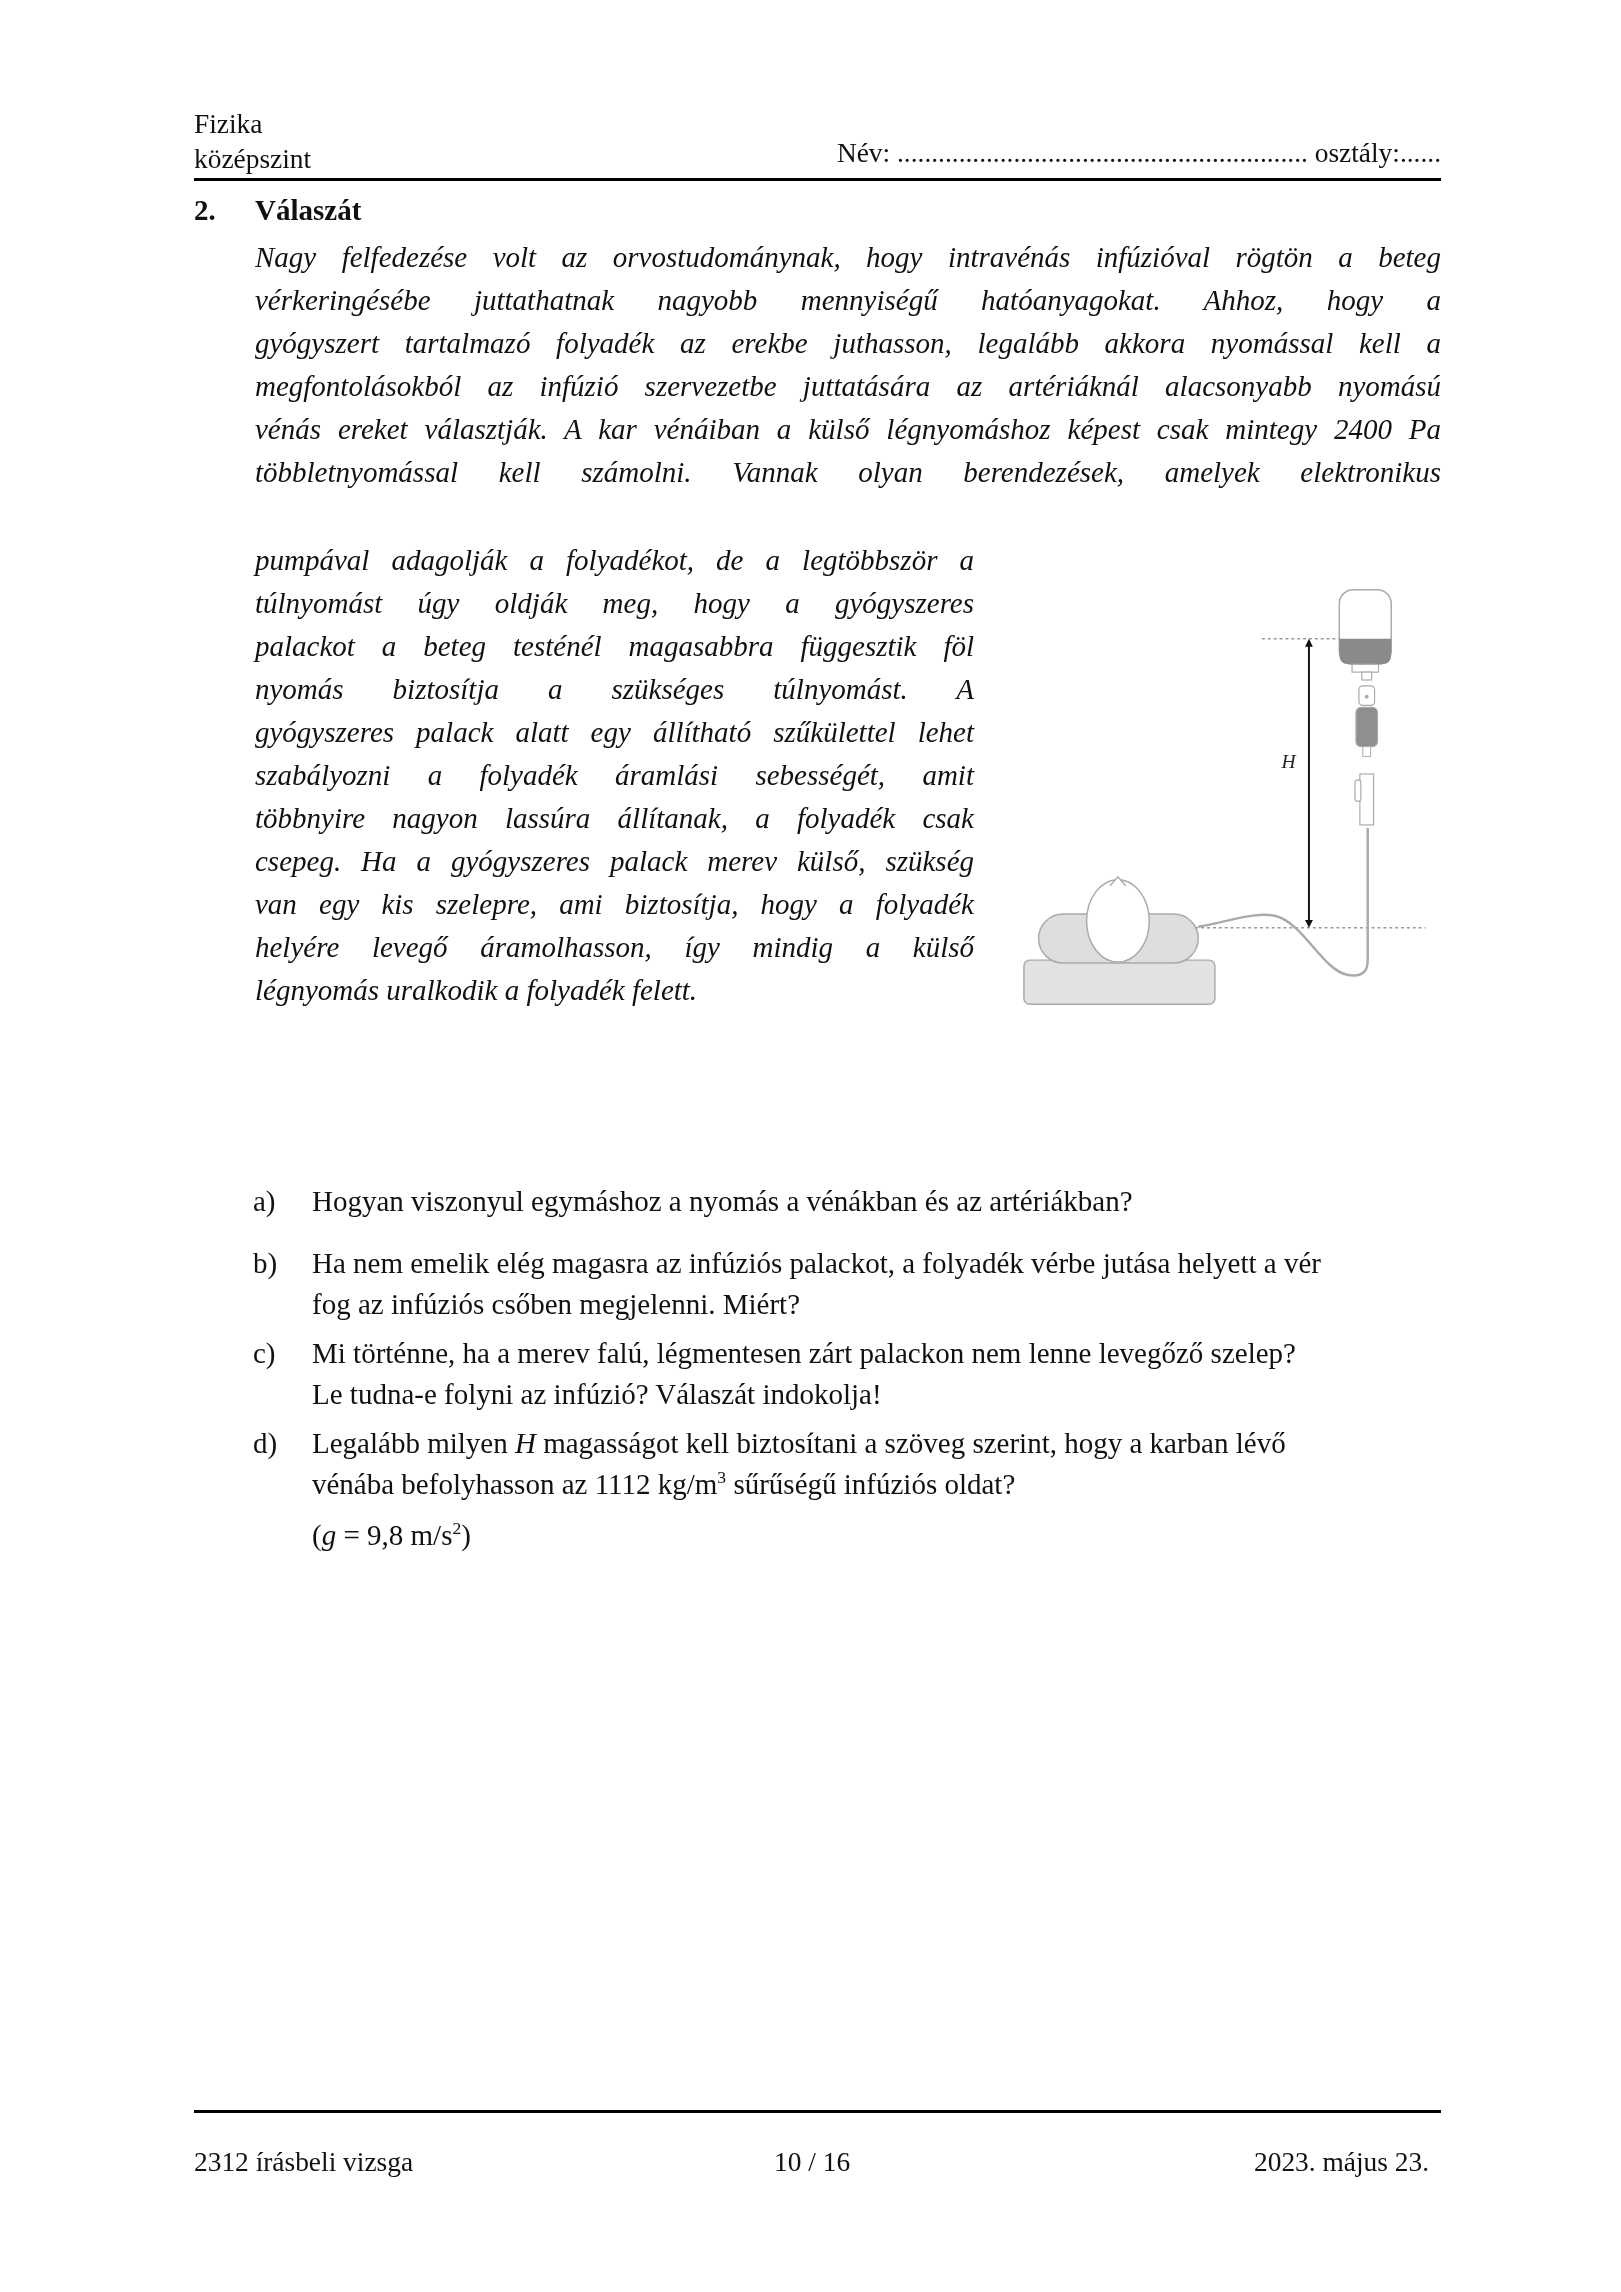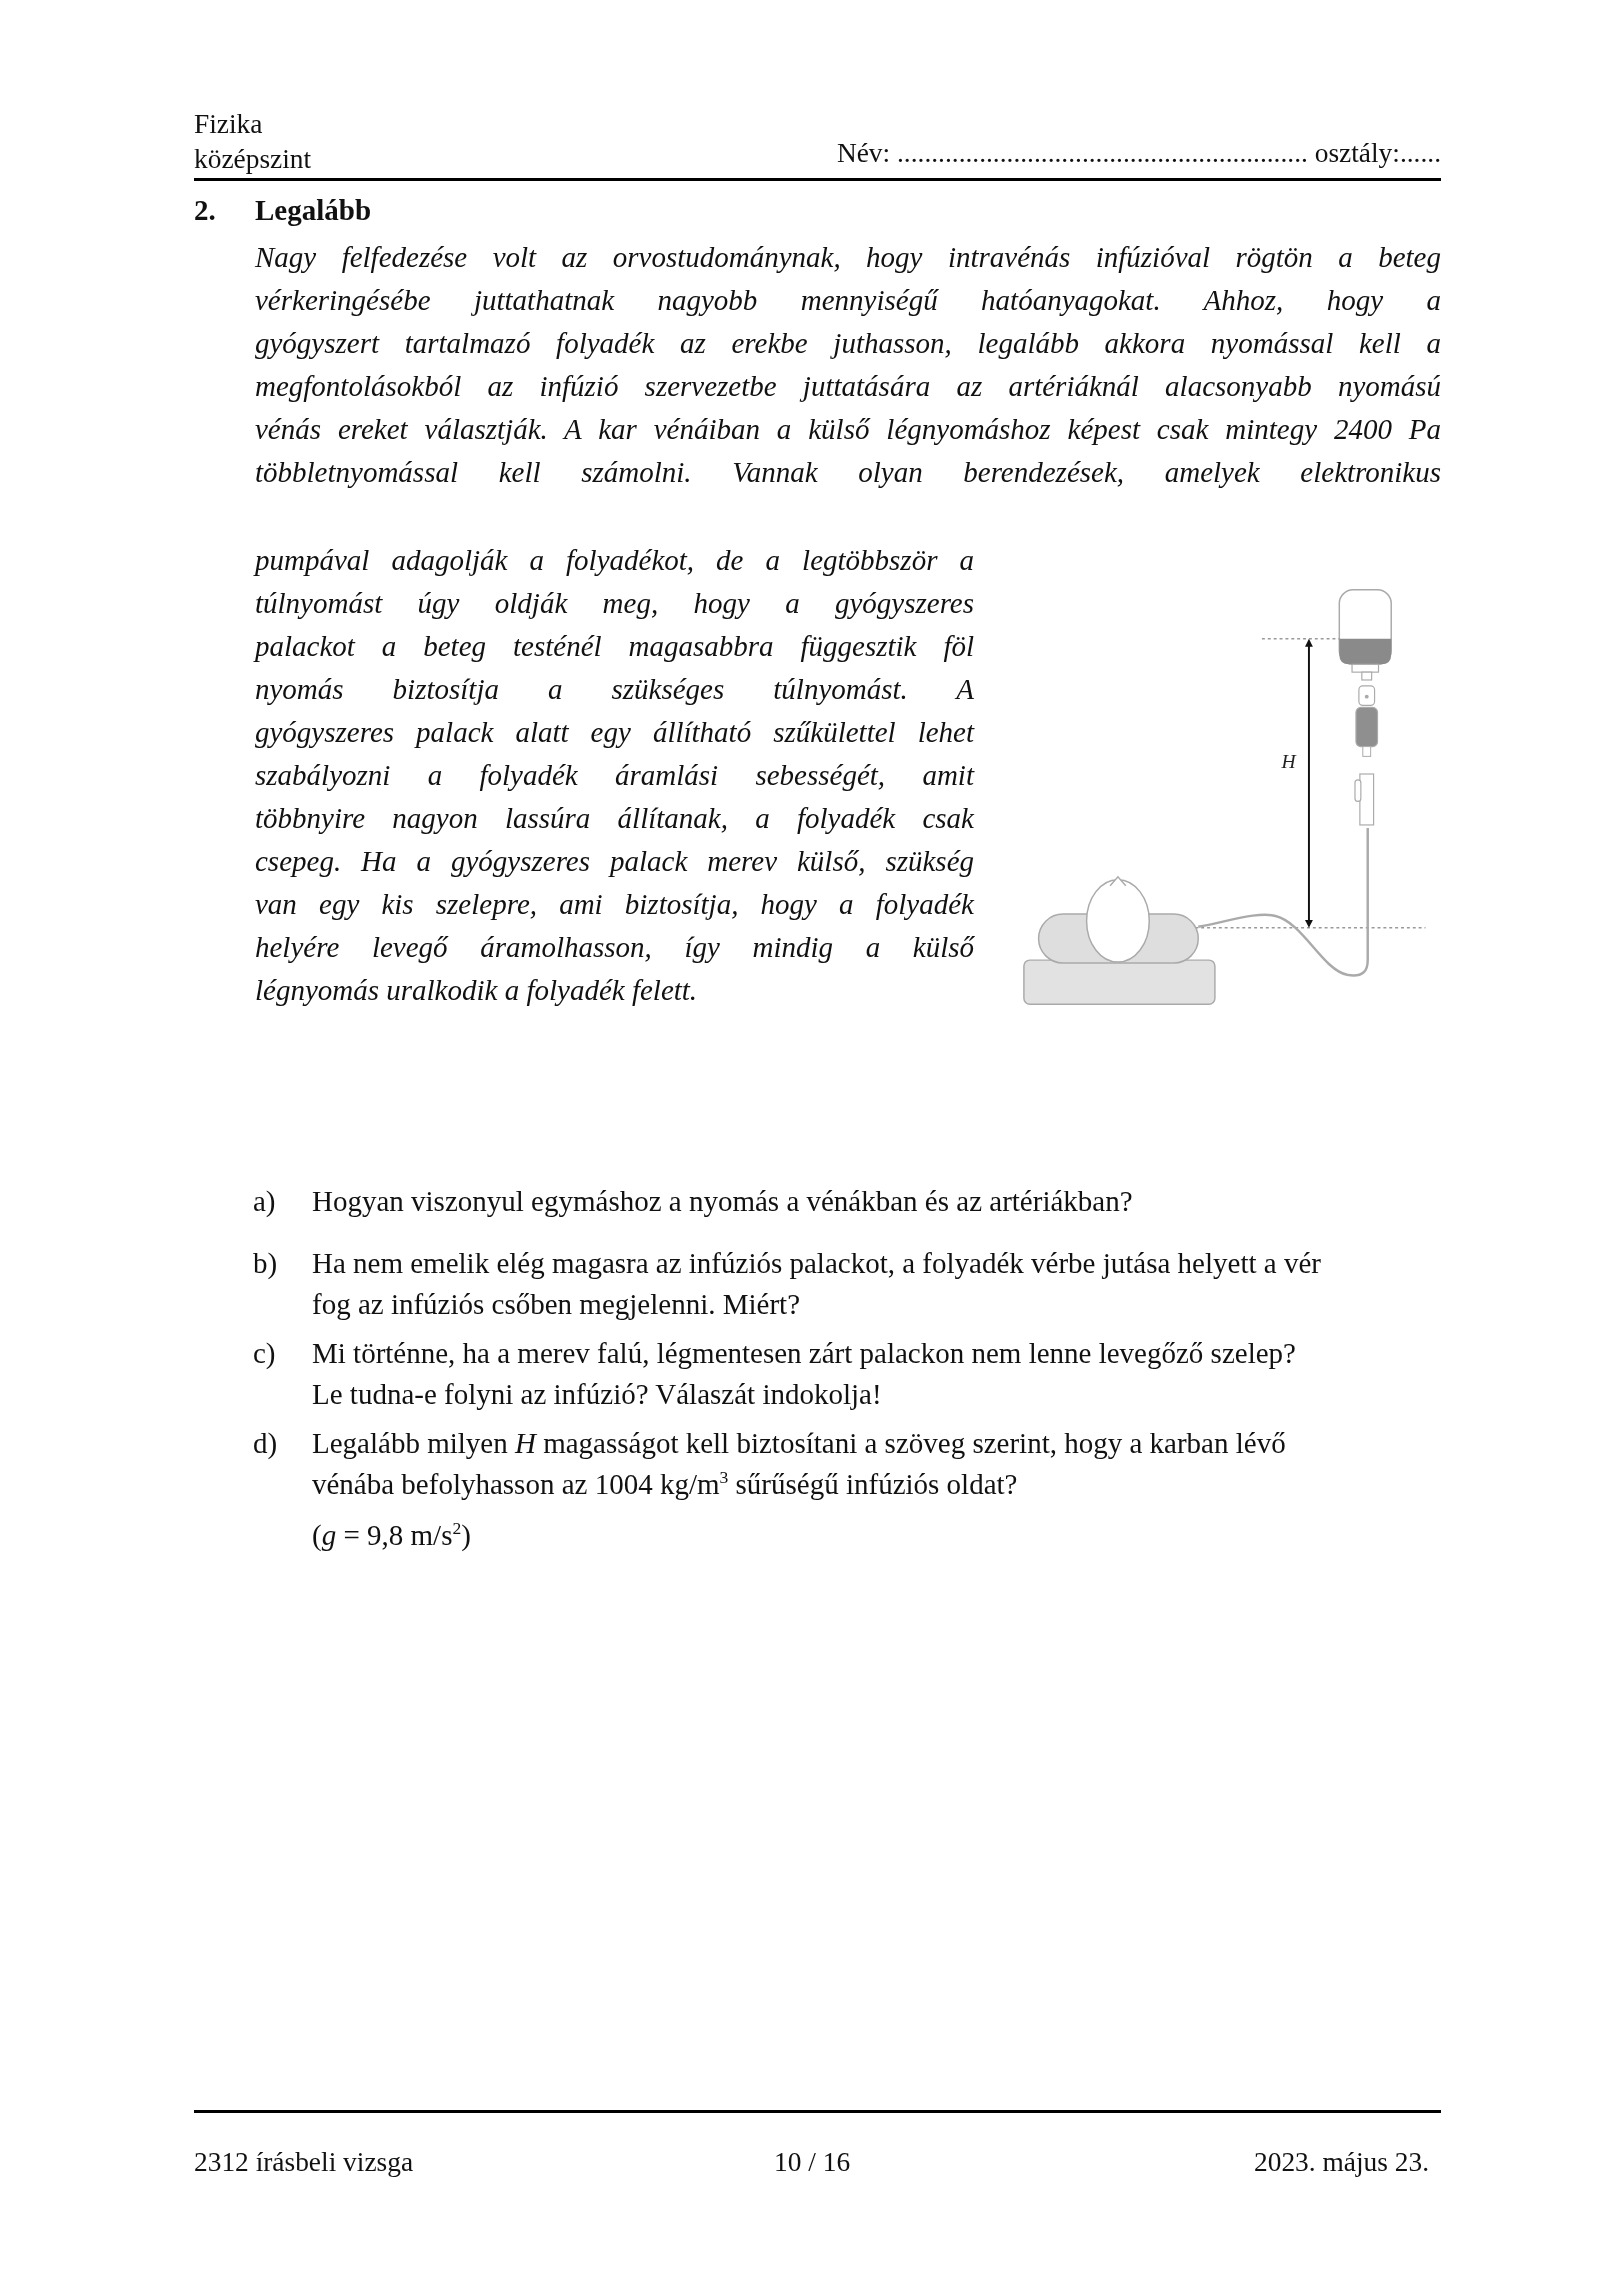--- a/index.html
+++ b/index.html
@@ -21,21 +21,21 @@
 </style>
 </head>
 <body>
 
 <div class="abs hdr" style="left:194px; top:108px;">Fizika</div>
 <div class="abs hdr" style="left:194px; top:143px;text-align:center;">középszint</div>
 <div class="abs hdr" style="right:180px; top:137px;">Név: ............................................................ osztály:......</div>
 <div class="rule" style="top:178px; height:2.9px;"></div>
 
 <div class="abs" style="left:194px; top:194px; font-size:29px; font-weight:bold;">2.</div>
-<div class="abs" style="left:255px; top:194px; font-size:29px; font-weight:bold;">Legalább</div>
+<div class="abs" style="left:255px; top:194px; font-size:29px; font-weight:bold;">Válaszát</div>
 
 <div class="para" style="top:236px; width:1186px;">
   <span class="line">Nagy felfedezése volt az orvostudománynak, hogy intravénás infúzióval rögtön a beteg</span>
   <span class="line">vérkeringésébe juttathatnak nagyobb mennyiségű hatóanyagokat. Ahhoz, hogy a</span>
   <span class="line">gyógyszert tartalmazó folyadék az erekbe juthasson, legalább akkora nyomással kell a</span>
   <span class="line">megfontolásokból az infúzió szervezetbe juttatására az artériáknál alacsonyabb nyomású</span>
   <span class="line">vénás ereket választják. A kar vénáiban a külső légnyomáshoz képest csak mintegy 2400 Pa</span>
   <span class="line">többletnyomással kell számolni. Vannak olyan berendezések, amelyek elektronikus</span>
 </div>
 
@@ -95,21 +95,21 @@
   <span class="txt">fog az infúziós csőben megjelenni. Miért?</span>
 </div>
 <div class="q" style="top:1333px;">
   <span class="lbl">c)</span>
   <span class="txt">Mi történne, ha a merev falú, légmentesen zárt palackon nem lenne levegőző szelep?</span>
   <span class="txt">Le tudna-e folyni az infúzió? Válaszát indokolja!</span>
 </div>
 <div class="q" style="top:1423px;">
   <span class="lbl">d)</span>
   <span class="txt"><span>Legalább milyen </span><i>H</i><span> magasságot kell biztosítani a szöveg szerint, hogy a karban lévő</span></span>
-  <span class="txt"><span>vénába befolyhasson az 1004 kg/m</span><sup>3</sup><span> sűrűségű infúziós oldat?</span></span>
+  <span class="txt"><span>vénába befolyhasson az 1112 kg/m</span><sup>3</sup><span> sűrűségű infúziós oldat?</span></span>
   <span class="txt" style="margin-top:9.8px;"><span>(</span><i>g</i><span> = 9,8 m/s</span><sup>2</sup><span>)</span></span>
 </div>
 
 <div class="rule" style="top:2110px; height:2.9px;"></div>
 <div class="abs footer" style="left:194px;">2312 írásbeli vizsga</div>
 <div class="abs footer" style="left:774px;">10 / 16</div>
 <div class="abs footer" style="right:192px;">2023. május 23.</div>
 
 
 </body></html>

